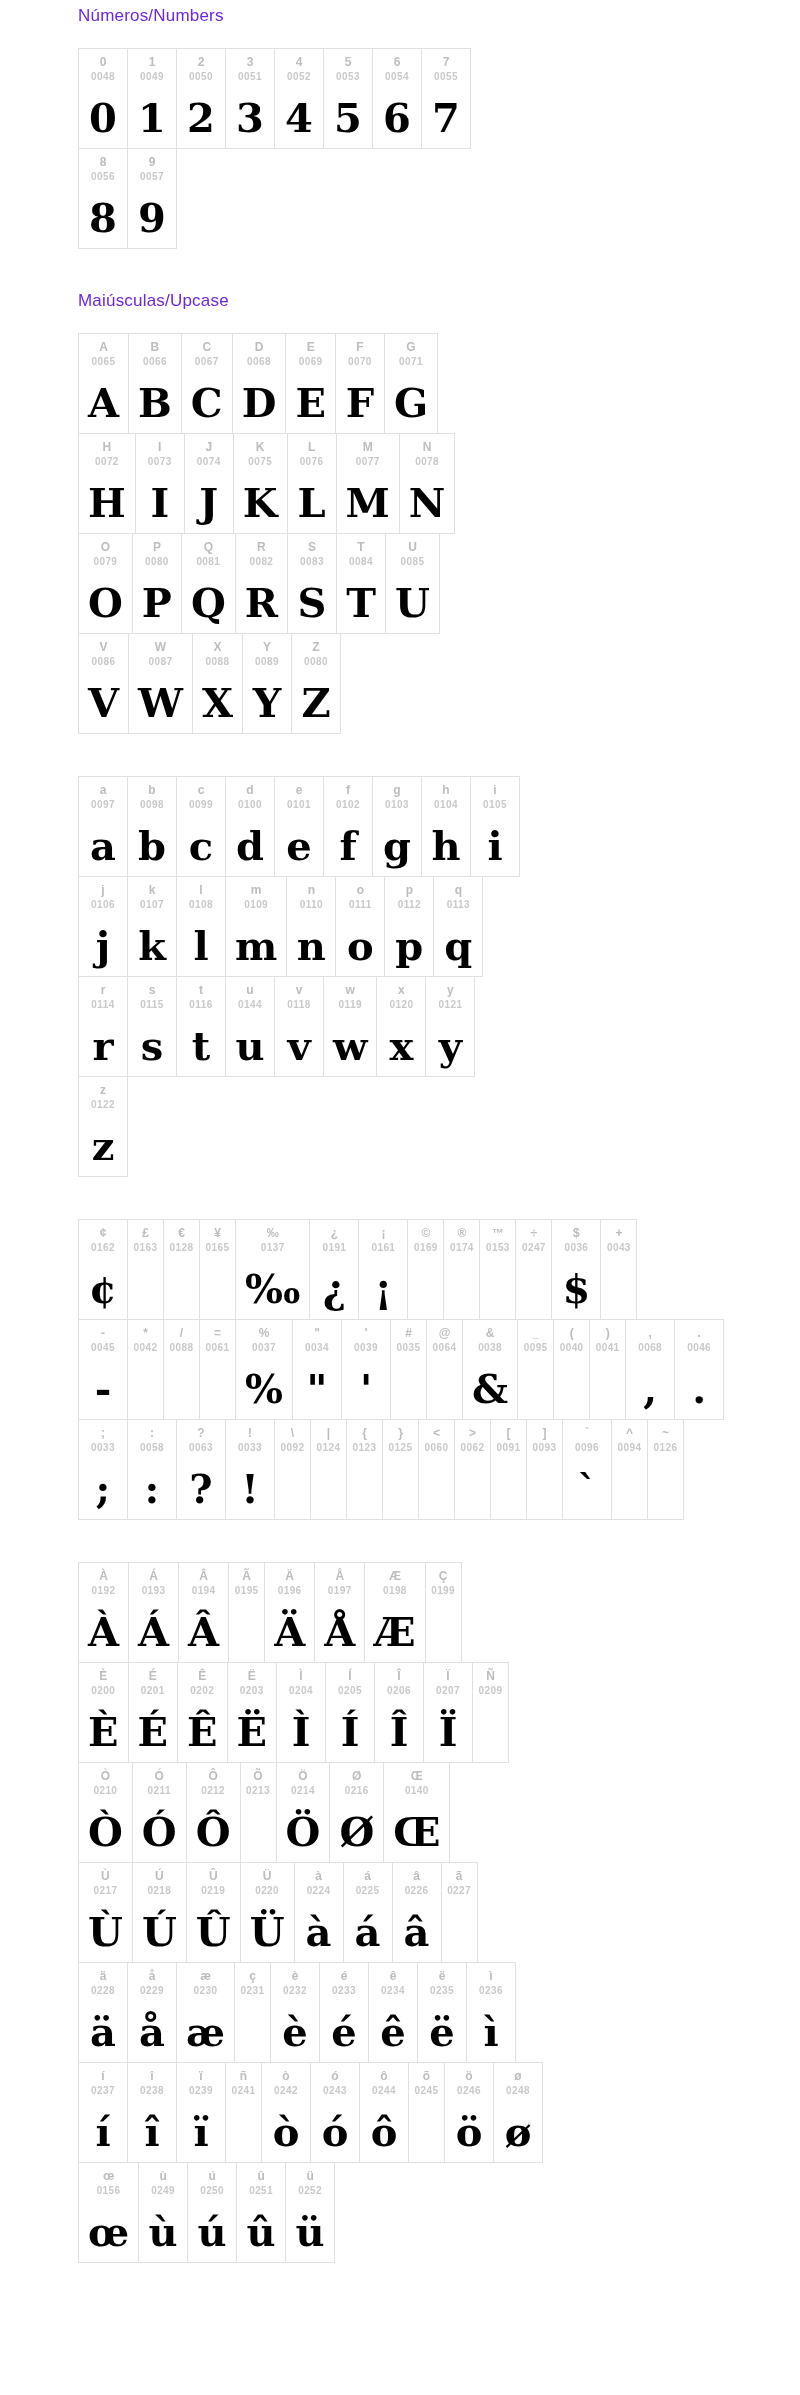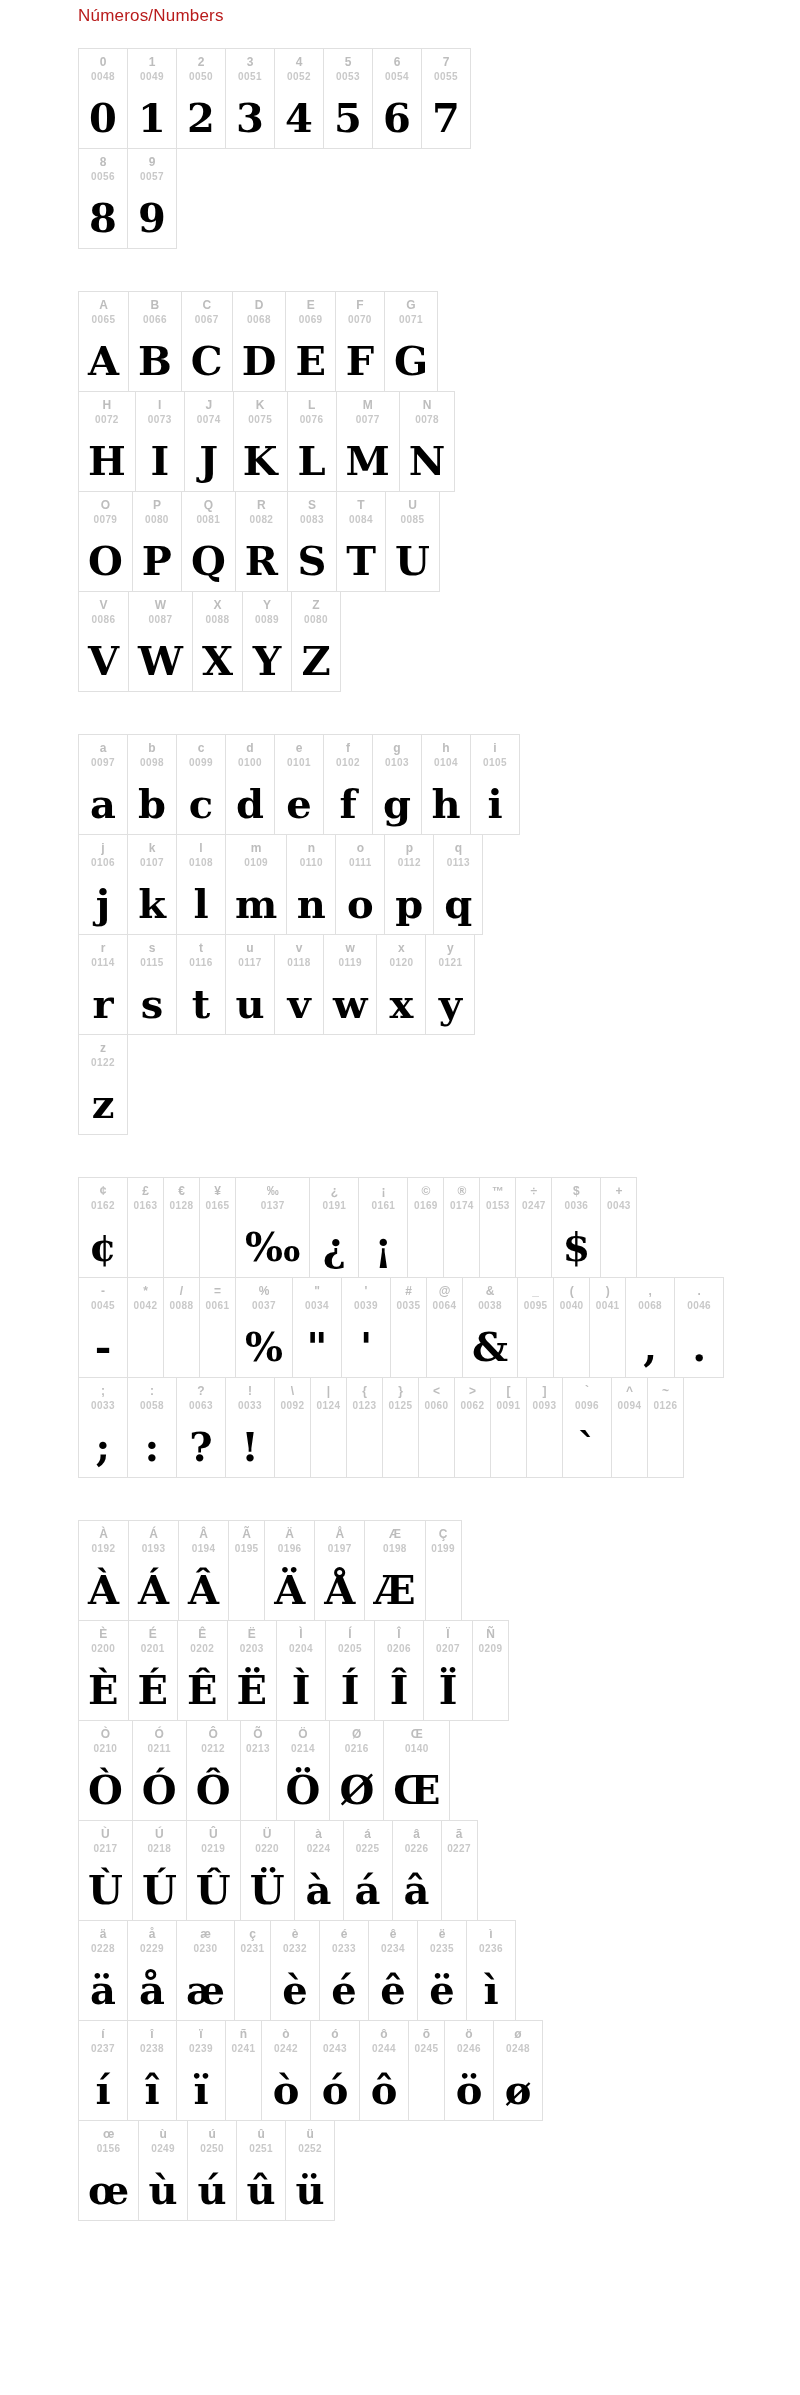--- a/index.html
+++ b/index.html
@@ -7,21 +7,21 @@
   body {
     width: 800px;
     font-family: "Liberation Sans", sans-serif;
     -webkit-font-smoothing: antialiased;
   }
   .page { padding: 6px 20px 14px 78px; }
   .glyph-section { margin-bottom: 42px; }
   .section-title {
     font-size: 17px;
     font-weight: 400;
-    color: #b91c1c;
+    color: #6d28d9;
     letter-spacing: 0.2px;
     margin: 0 0 22px 0;
   }
   .rows { width: max-content; }
   .row { display: flex; width: max-content; }
   .row + .row { margin-top: -1px; }
   .cell {
     border: 1px solid #e0e0e0;
     background: #ffffff;
     min-width: 37px;
@@ -139,20 +139,21 @@
     <div class="cell-head">
       <div class="cell-char">9</div>
       <div class="cell-code">0057</div>
     </div>
     <div class="cell-glyph">9</div>
   </div>
         </div>
       </div>
   </section>
     <section class="glyph-section">
+    <h2 class="section-title">Maiúsculas/Upcase</h2>
     <div class="rows">
         <div class="row">
           <div class="cell has-glyph">
     <div class="cell-head">
       <div class="cell-char">A</div>
       <div class="cell-code">0065</div>
     </div>
     <div class="cell-glyph">A</div>
   </div>
           <div class="cell has-glyph">
@@ -482,21 +483,21 @@
           <div class="cell has-glyph">
     <div class="cell-head">
       <div class="cell-char">t</div>
       <div class="cell-code">0116</div>
     </div>
     <div class="cell-glyph">t</div>
   </div>
           <div class="cell has-glyph">
     <div class="cell-head">
       <div class="cell-char">u</div>
-      <div class="cell-code">0117</div>
+      <div class="cell-code">0144</div>
     </div>
     <div class="cell-glyph">u</div>
   </div>
           <div class="cell has-glyph">
     <div class="cell-head">
       <div class="cell-char">v</div>
       <div class="cell-code">0118</div>
     </div>
     <div class="cell-glyph">v</div>
   </div>

